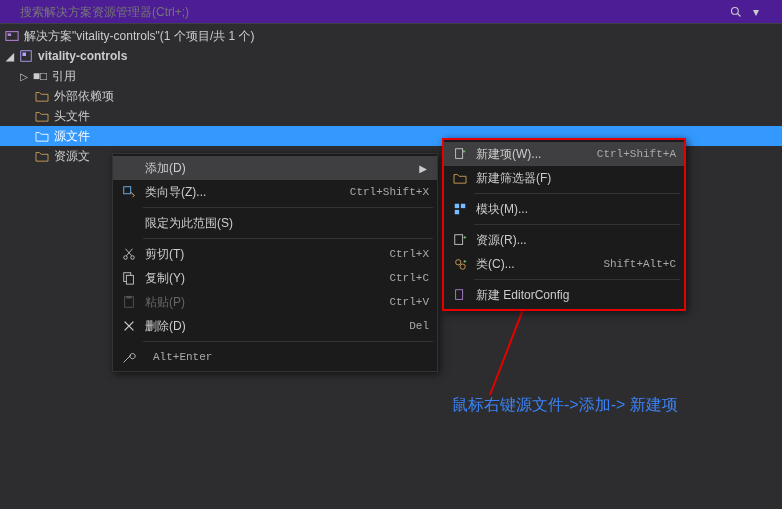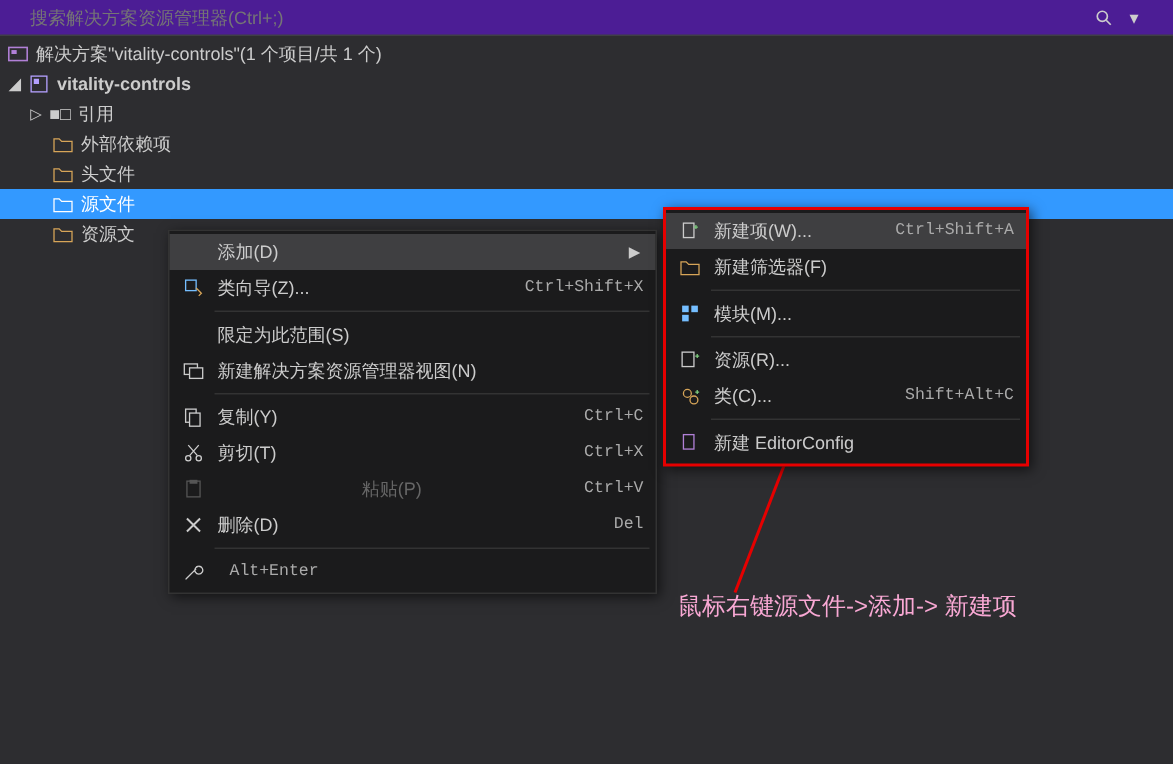--- a/index.html
+++ b/index.html
@@ -16,29 +16,29 @@
 .expander { width: 12px; height: 12px; display: inline-flex; align-items: center; justify-content: center; margin-right: 2px; color: #ccc; font-size: 10px; }
 .tree-icon { width: 16px; height: 16px; display: inline-flex; align-items: center; justify-content: center; margin-right: 4px; }
 .indent-1 { padding-left: 18px; }
 .indent-2 { padding-left: 34px; align-items: center; }
 
 .ctx-menu { position: absolute; background: #1b1b1c; border: 1px solid #333; box-shadow: 2px 2px 8px rgba(0,0,0,.6); padding: 2px 0; z-index: 10; }
 .ctx-menu.main { left: 112px; top: 138px; width: 326px; margin-top: 15px; }
 .ctx-menu.sub { left: 442px; top: 138px; width: 244px; border: 2px solid #e60000; }
 .ctx-item { display: flex; align-items: center; height: 24px; padding: 0 8px 0 4px; }
 .ctx-item.highlight { background: #3f3f41; }
-.ctx-item.disabled { color: #666; text-align: center; }
+.ctx-item.disabled { color: #666; }
 .ctx-icon { width: 24px; height: 16px; display: inline-flex; align-items: center; justify-content: center; flex-shrink: 0; }
 .ctx-label { flex: 1; padding-left: 4px; }
 .ctx-shortcut { color: #aaa; font-size: 11px; padding-left: 12px; font-family: Liberation Mono, monospace; }
 .ctx-arrow { width: 12px; text-align: center; color: #ccc; font-size: 10px; }
 .ctx-sep { height: 1px; background: #333; margin: 3px 4px 3px 30px; }
 
 .annotation-line { position: absolute; z-index: 5; }
-.annotation-text { position: absolute; left: 452px; top: 394px; color: #f9a8d4; font-size: 16px; z-index: 6; line-height: 1.4; width: 260px; }
+.annotation-text { position: absolute; left: 452px; top: 394px; color: #3b82f6; font-size: 16px; z-index: 6; line-height: 1.4; width: 260px; }
 
 svg { display: block; }
 </style>
 </head>
 <body>
 
 <div class="search-bar">
   <input class="search-input" placeholder="搜索解决方案资源管理器(Ctrl+;)" style="">
   <span class="search-icon-btn">
     <svg width="12" height="12" viewBox="0 0 16 16">
@@ -122,50 +122,41 @@
         </svg>
     </span>
     <span class="ctx-label">类向导(Z)...</span>
     <span class="ctx-shortcut">Ctrl+Shift+X</span>
   </div>
   <div class="ctx-sep"></div>
   <div class="ctx-item">
     <span class="ctx-icon"></span>
     <span class="ctx-label">限定为此范围(S)</span>
   </div>
-  <div class="ctx-item">
-    <span class="ctx-icon">
-      <svg width="14" height="14" viewBox="0 0 16 16">
-          <rect x="1" y="3" width="10" height="8" fill="none" stroke="#ccc"></rect>
-          <rect x="5" y="6" width="10" height="8" fill="#1b1b1c" stroke="#ccc"></rect>
-        </svg>
-    </span>
-    <span class="ctx-label">新建解决方案资源管理器视图(N)</span>
-  </div>
-  <div class="ctx-sep"></div>
-  <div class="ctx-item">
-    <span class="ctx-icon">
-      <svg width="14" height="14" viewBox="0 0 16 16">
-          <rect x="2" y="2" width="8" height="10" fill="none" stroke="#ccc"></rect>
-          <rect x="5" y="5" width="8" height="10" fill="#1b1b1c" stroke="#ccc"></rect>
-        </svg>
-    </span>
-    <span class="ctx-label">复制(Y)</span>
-    <span class="ctx-shortcut">Ctrl+C</span>
-  </div>
+  <div class="ctx-sep"></div>
   <div class="ctx-item">
     <span class="ctx-icon">
       <svg width="14" height="14" viewBox="0 0 16 16">
           <circle cx="4" cy="12" r="2" fill="none" stroke="#ccc"></circle>
           <circle cx="12" cy="12" r="2" fill="none" stroke="#ccc"></circle>
           <path d="M5 10 L12 2 M11 10 L4 2" stroke="#ccc"></path>
         </svg>
     </span>
     <span class="ctx-label">剪切(T)</span>
     <span class="ctx-shortcut">Ctrl+X</span>
+  </div>
+  <div class="ctx-item">
+    <span class="ctx-icon">
+      <svg width="14" height="14" viewBox="0 0 16 16">
+          <rect x="2" y="2" width="8" height="10" fill="none" stroke="#ccc"></rect>
+          <rect x="5" y="5" width="8" height="10" fill="#1b1b1c" stroke="#ccc"></rect>
+        </svg>
+    </span>
+    <span class="ctx-label">复制(Y)</span>
+    <span class="ctx-shortcut">Ctrl+C</span>
   </div>
   <div class="ctx-item disabled">
     <span class="ctx-icon">
       <svg width="14" height="14" viewBox="0 0 16 16">
           <rect x="3" y="2" width="10" height="12" fill="none" stroke="#555"></rect>
           <rect x="5" y="1" width="6" height="3" fill="#555"></rect>
         </svg>
     </span>
     <span class="ctx-label">粘贴(P)</span>
     <span class="ctx-shortcut">Ctrl+V</span>

